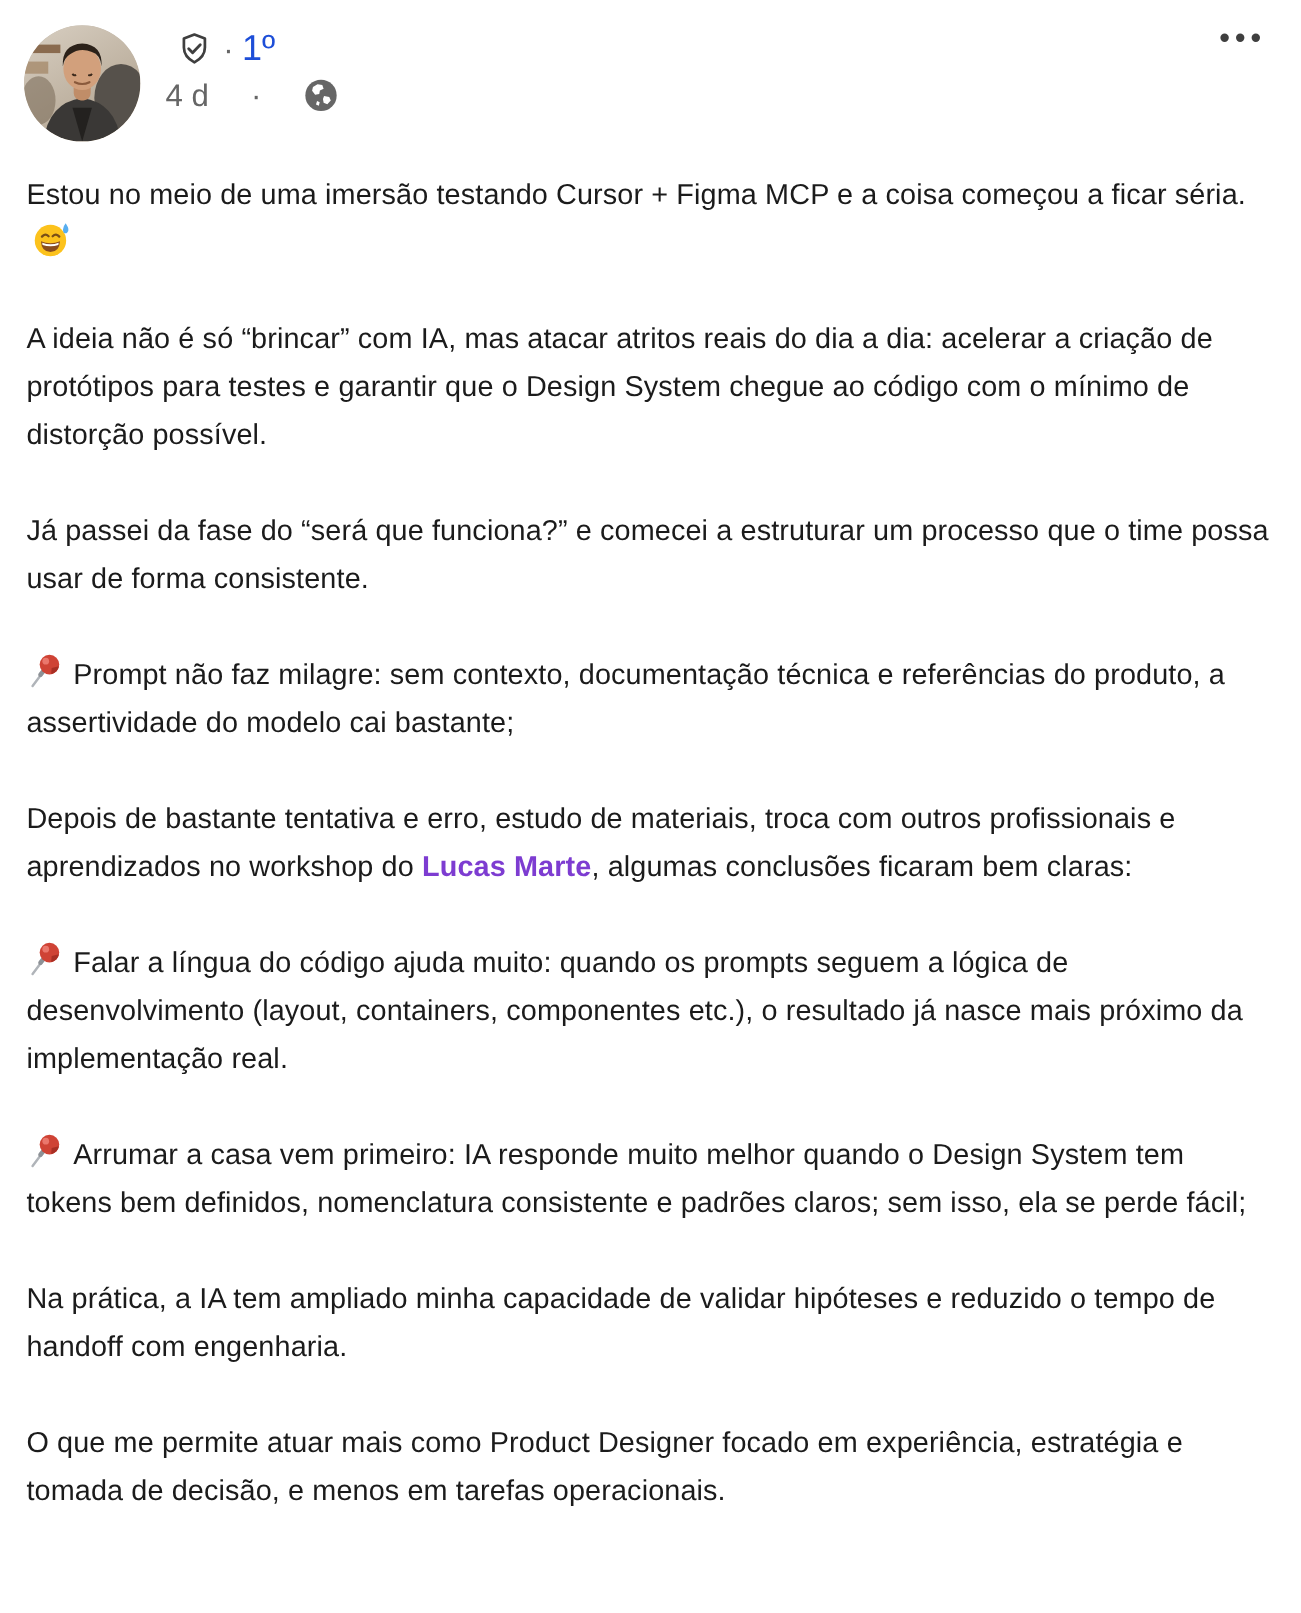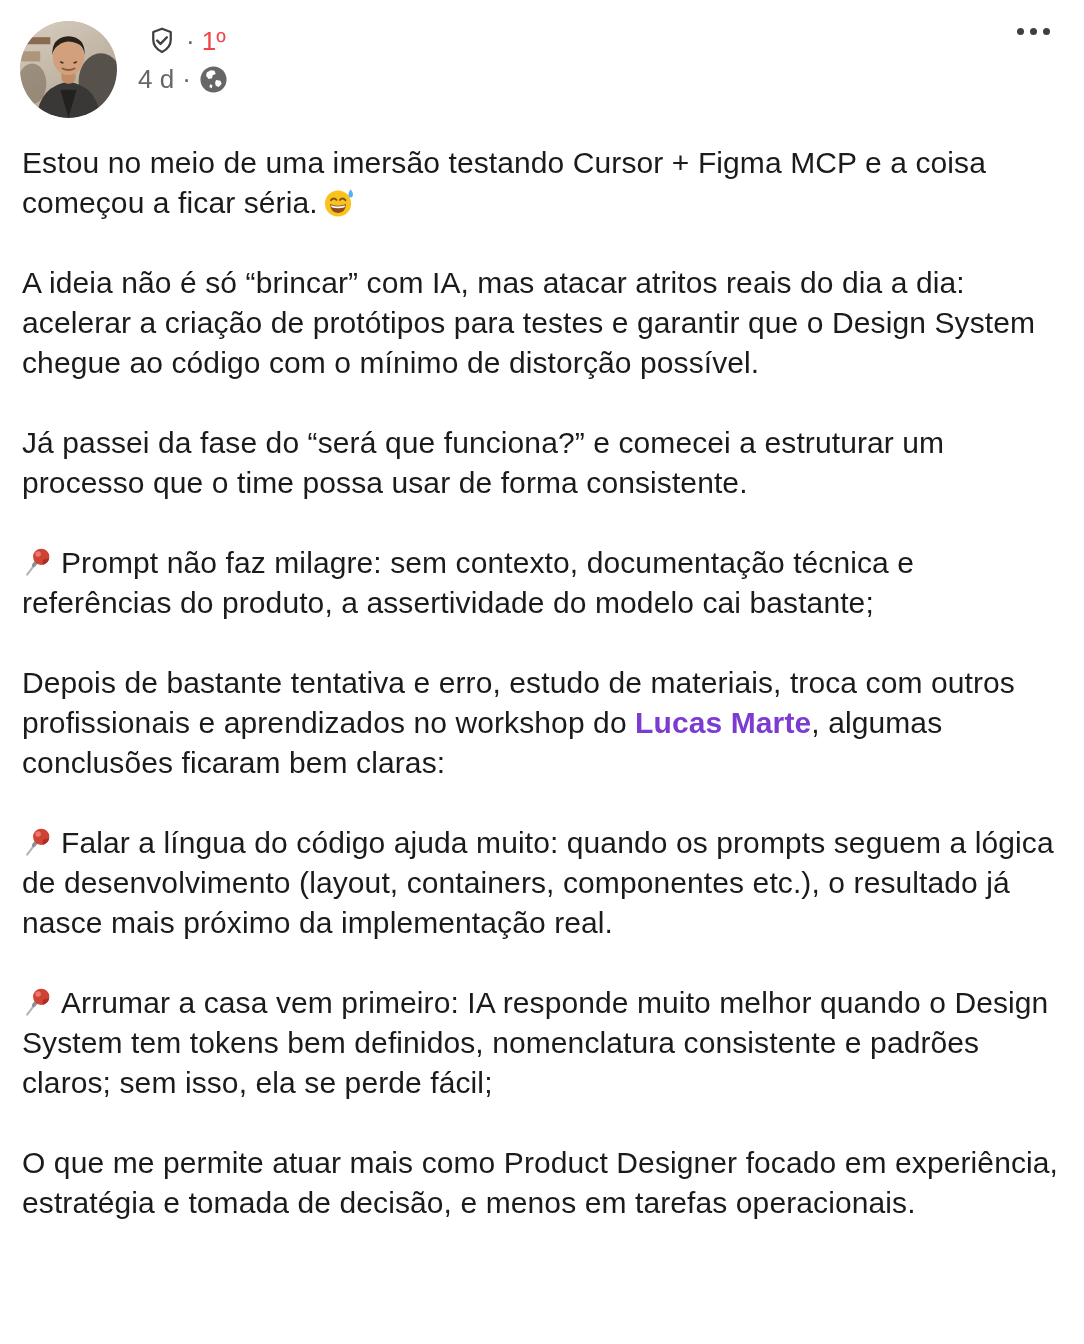--- a/index.html
+++ b/index.html
@@ -39,34 +39,35 @@
     cursor: pointer;
   }
   .verified-badge { margin-left: 9px; display: inline-flex; }
   .verified-badge svg { width: 30px; height: 30px; }
   .dot-sep {
     color: #666666;
     font-size: 26px;
     margin: 0 7px 0 9px;
     line-height: 36px;
   }
-  .degree { color: #ef4444; font-size: 26px; line-height: 36px; }
+  .degree { color: #1d4ed8; font-size: 30px; line-height: 36px; }
   .headline {
     color: #666666;
     font-size: 26px;
     line-height: 31px;
     margin-top: 4px;
   }
   .time-row {
     display: flex;
     align-items: center;
     color: #666666;
     font-size: 26px;
     line-height: 30px;
     margin-top: 5px;
+    gap: 27px;
   }
   .time-row .dot-sep { margin: 0 8px; line-height: 30px; }
   .globe-icon { display: inline-flex; }
   .globe-icon svg { width: 29px; height: 29px; }
 
   .more-button {
     position: absolute;
     top: 20px; right: 26px;
     display: flex;
     gap: 6px;
@@ -81,21 +82,21 @@
     background: #3f3f3f;
     display: block;
   }
 
   
   .post-body {
     padding: 0 22px;
     margin-top: 25px;
   }
   .post-body p {
-    font-size: 30px;
+    font-size: 24px;
     line-height: 40px;
     color: #1b1b1b;
     margin-bottom: 40px;
     letter-spacing: 0.1px;
   }
   .post-body p:last-child { margin-bottom: 0; }
 
   .mention {
     color: #7d3cd1;
     font-weight: 700;
@@ -216,16 +217,17 @@
     </svg></span><span>Falar a língua do código ajuda muito: quando os prompts seguem a lógica de desenvolvimento (layout, containers, componentes etc.), o resultado já nasce mais próximo da implementação real.</span></p>
 
   <p><span class="pin-emoji"><svg viewBox="0 0 32 32" xmlns="http://www.w3.org/2000/svg">
       <path d="M5.5 29.5 L14.5 17.5" stroke="#b0b4b9" stroke-width="2.2" stroke-linecap="round"></path>
       <path d="M12.5 19.5 L16.5 14.5" stroke="#8d9196" stroke-width="4" stroke-linecap="round"></path>
       <circle cx="20.5" cy="10.5" r="8.7" fill="#cf4335"></circle>
       <path d="M22 18.9 A8.7 8.7 0 0 0 28.9 12 L22.5 13.5 Z" fill="#a82f24"></path>
       <circle cx="17.2" cy="7.4" r="3" fill="#ef8075" opacity="0.85"></circle>
     </svg></span><span>Arrumar a casa vem primeiro: IA responde muito melhor quando o Design System tem tokens bem definidos, nomenclatura consistente e padrões claros; sem isso, ela se perde fácil;</span></p>
 
+  <p><span>Na prática, a IA tem ampliado minha capacidade de validar hipóteses e reduzido o tempo de handoff com engenharia.</span></p>
 
   <p><span>O que me permite atuar mais como Product Designer focado em experiência, estratégia e tomada de decisão, e menos em tarefas operacionais.</span></p>
 
 </div>
 
 </body></html>

